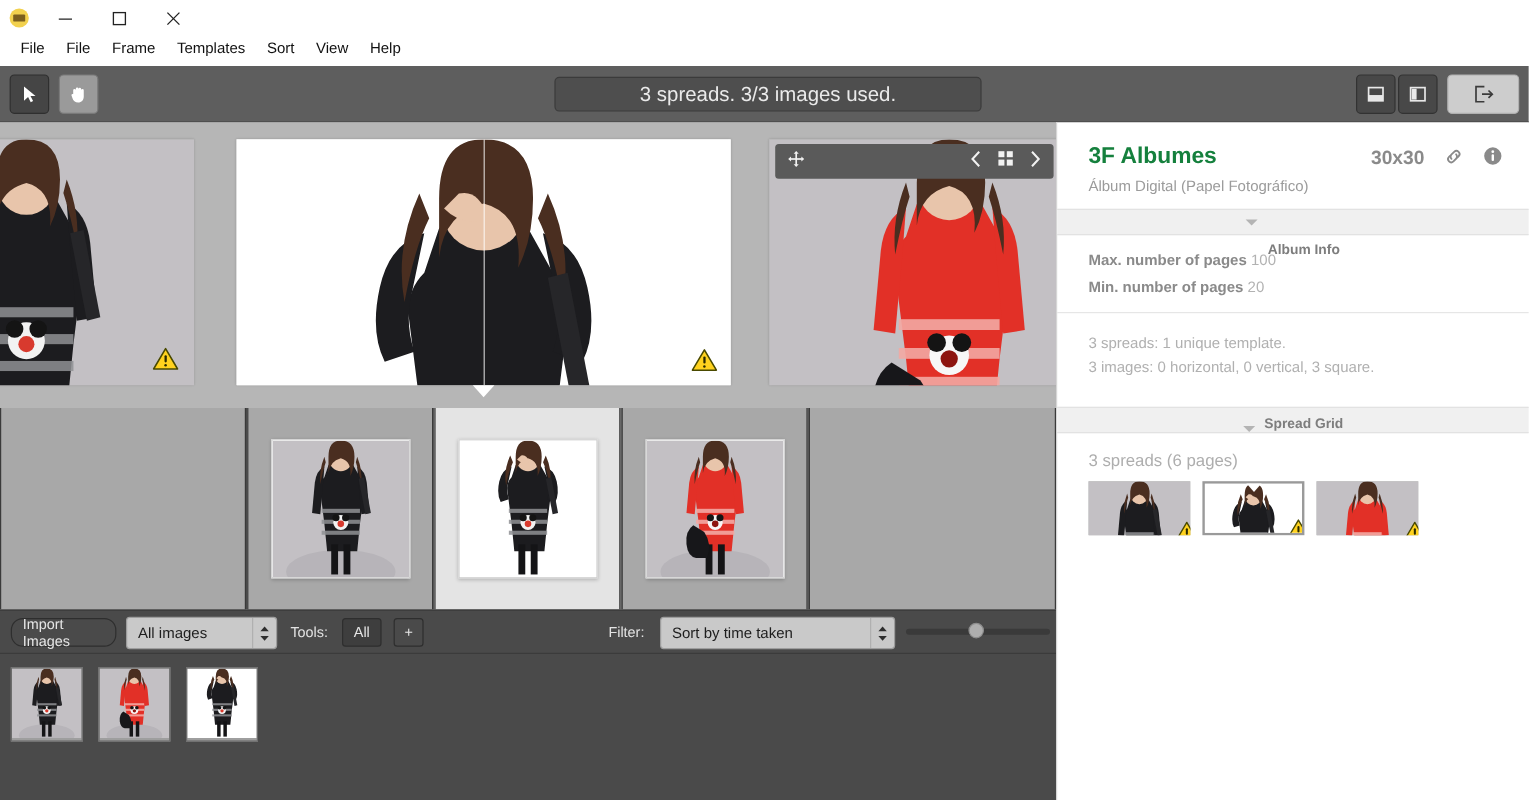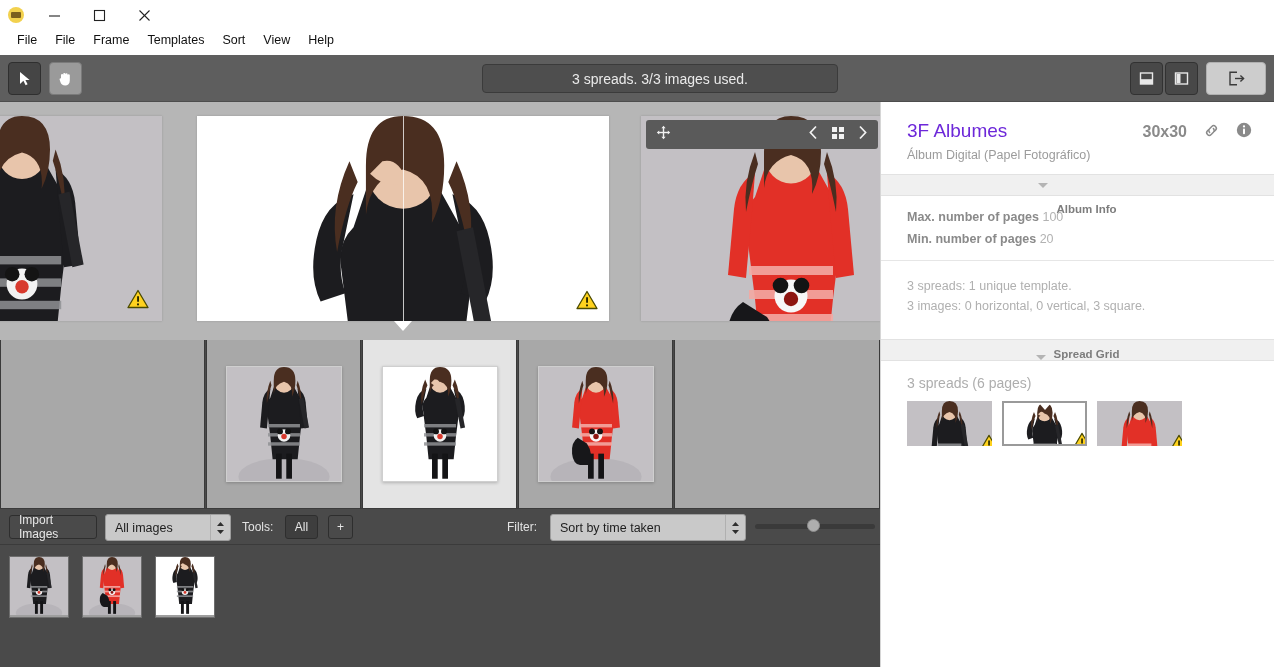--- a/index.html
+++ b/index.html
@@ -51,21 +51,21 @@
     position: absolute; top: 62px; width: 33px; height: 33px;
     border-radius: 4px; display: flex; align-items: center; justify-content: center;
   }
   .tool-btn.dark { background: #454545; border: 1px solid #2f2f2f; }
   .tool-btn.light { background: #9a9a9a; border: 1px solid #7a7a7a; }
 
   .status-pill {
     position: absolute; left: 462px; top: 64px; width: 356px; height: 29px;
     background: #4e4e4e; border: 1px solid #3b3b3b; border-radius: 4px;
     display: flex; align-items: center; justify-content: center;
-    color: #eaeaea; font-size: 14px; margin-left: 20px;
+    color: #eaeaea; font-size: 17px;
   }
   .view-btn {
     position: absolute; top: 62px; height: 33px; border-radius: 4px;
     display: flex; align-items: center; justify-content: center;
   }
   .view-btn.dark { background: #484848; border: 1px solid #323232; width: 33px; }
   .view-btn.lightwide { background: #cdcdcd; border: 1px solid #b0b0b0; width: 60px; }
 
   
   .canvas {
@@ -163,21 +163,21 @@
     background: #9e9e9e; border: 1px solid #6d6d6d; overflow: hidden;
   }
 
   
   .rpanel {
     position: absolute; left: 880px; top: 102px; width: 394px; height: 565px;
     background: #ffffff; border-left: 1px solid #d6d6d6;
   }
   .rp-head { padding: 18px 26px 0 26px; position: relative; }
   .rp-title {
-    font-size: 19px; font-weight: normal; color: #6d28d9; display: inline-block;
+    font-size: 19px; font-weight: bold; color: #15803d; display: inline-block;
   }
   .rp-size-wrap {
     position: absolute; right: 22px; top: 20px;
     display: flex; align-items: center; gap: 17px;
   }
   .rp-size { font-size: 16px; font-weight: bold; color: #8a8a8a; }
   .rp-sub { font-size: 12.5px; color: #9b9b9b; margin-top: 6px; }
   .rp-section {
     margin-top: 12px; height: 22px; background: #f0f0f0;
     border-top: 1px solid #e2e2e2; border-bottom: 1px solid #e2e2e2;
@@ -448,21 +448,21 @@
         <svg class="illus" viewBox="0 0 100 100" preserveAspectRatio="none">
             <use href="#il-red-grey" width="100" height="100"></use>
           </svg>
       </div>
     </div>
     <div class="strip-panel normal" style="left:674px; width:206px;"></div>
   </div>
 
   <div class="bottombar"></div>
 
-  <div class="btn-dark" style="position:absolute; left:9px; top:515px; width:88px;">Import Images</div>
+  <div class="btn-dark" style="position:absolute; left:9px; top:515px; width:88px;border-radius:10px;">Import Images</div>
 
   <div class="combo" style="position:absolute; left:105px; top:514px; width:126px;">
     <span class="combo-text">All images</span>
     <span class="combo-arrows">
       <svg width="9" height="14" viewBox="0 0 9 14">
           <path d="M4.5 1 L8 5 H1 Z" fill="#2e2e2e"></path>
           <path d="M4.5 13 L1 9 H8 Z" fill="#2e2e2e"></path>
         </svg>
     </span>
   </div>

